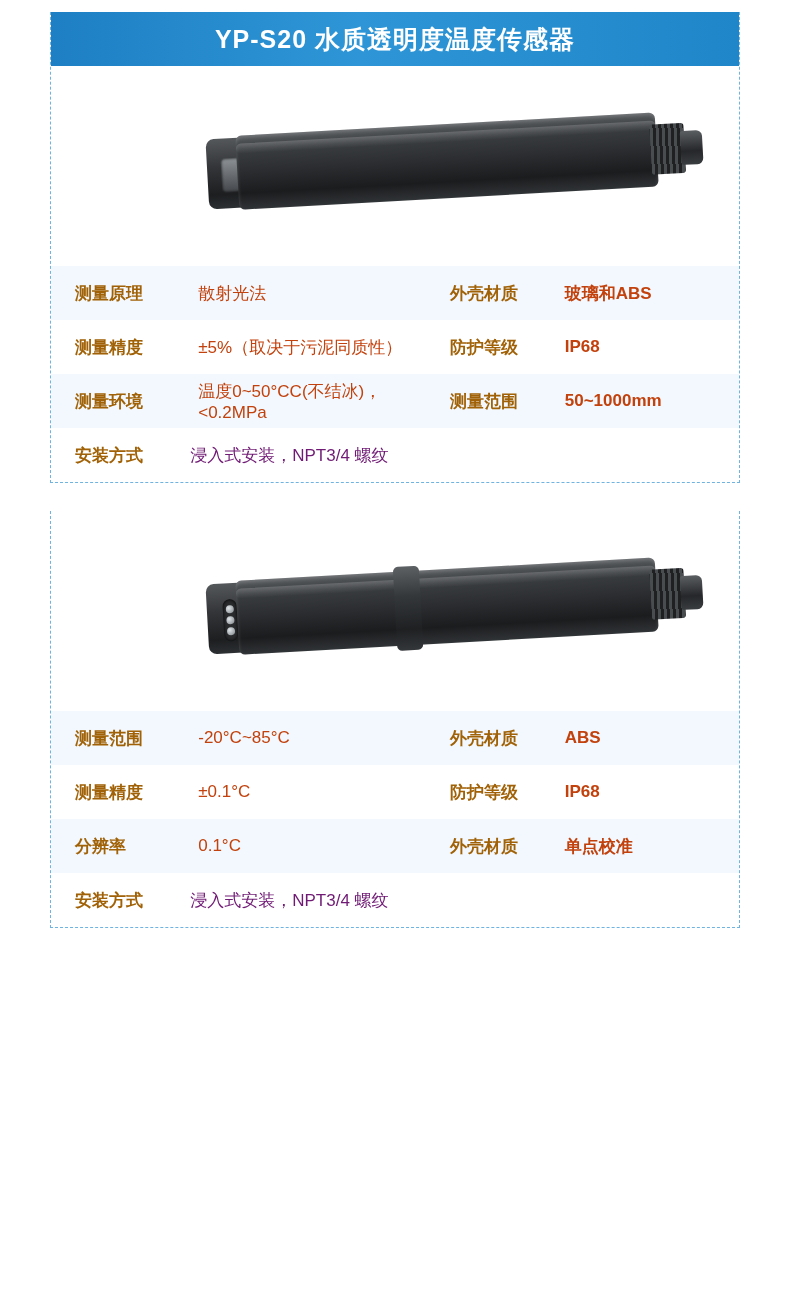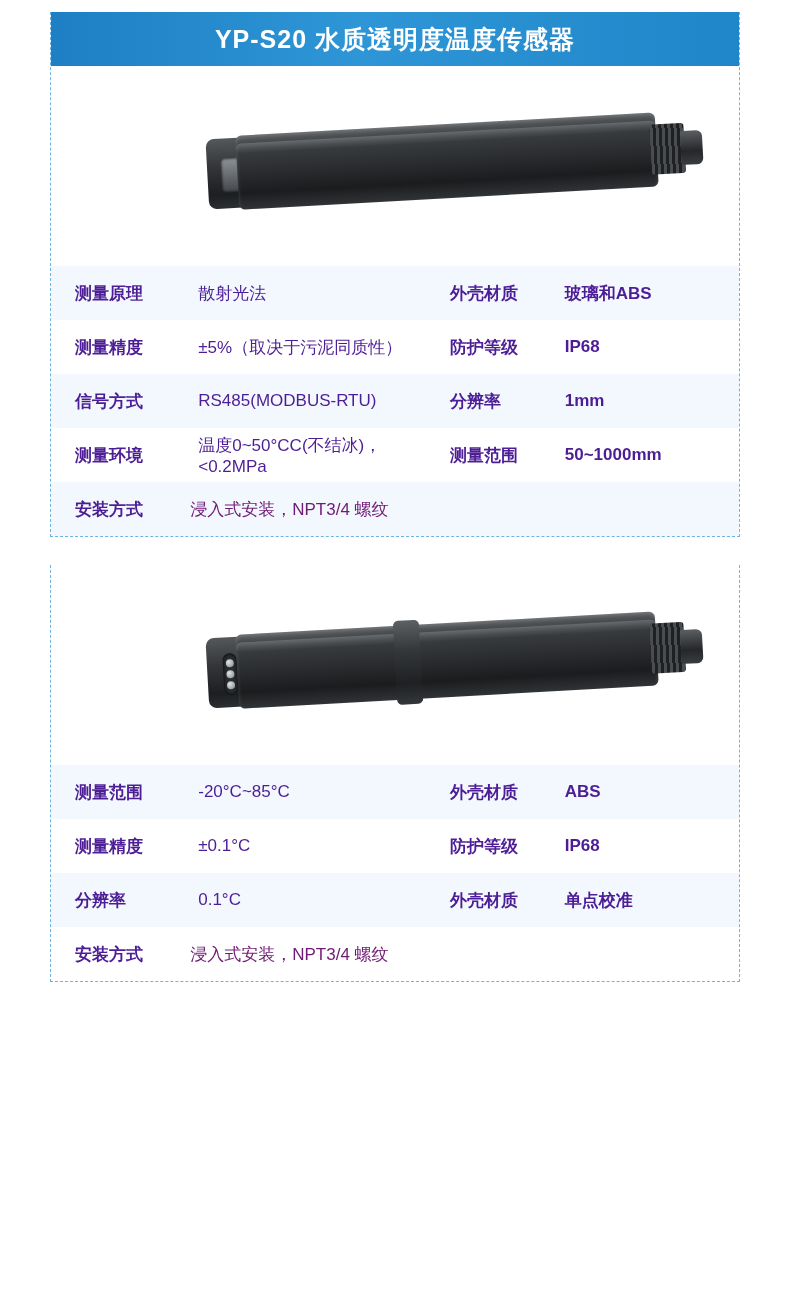--- a/index.html
+++ b/index.html
@@ -172,28 +172,28 @@
   }
   .spec-table tr:nth-child(even) {
     background: #ffffff;
   }
   .spec-table td {
     padding: 0;
     vertical-align: middle;
     font-size: 17px;
   }
   td.label {
-    color: #4c1d95;
+    color: #a16207;
     font-weight: bold;
     padding-left: 24px;
     width: 112px;
     white-space: nowrap;
   }
   td.value {
-    color: #4c1d95;
+    color: #c2410c;
     padding-left: 8px;
   }
   td.label.right {
     padding-left: 14px;
     width: 104px;
   }
   .col-v1 { width: 232px; }
   .col-v2 { width: 170px; font-weight: bold; }
   .full-value {
     color: #701a75;
@@ -228,26 +228,20 @@
         <td class="label">测量原理</td>
         <td class="value col-v1">散射光法</td>
         <td class="label right">外壳材质</td>
         <td class="value col-v2">玻璃和ABS</td>
       </tr>
       <tr>
         <td class="label">测量精度</td>
         <td class="value col-v1">±5%（取决于污泥同质性）</td>
         <td class="label right">防护等级</td>
         <td class="value col-v2">IP68</td>
-      </tr>
-      <tr>
-        <td class="label">信号方式</td>
-        <td class="value col-v1">RS485(MODBUS-RTU)</td>
-        <td class="label right">分辨率</td>
-        <td class="value col-v2">1mm</td>
       </tr>
       <tr>
         <td class="label">测量环境</td>
         <td class="value col-v1">温度0~50°CC(不结冰)，&lt;0.2MPa</td>
         <td class="label right">测量范围</td>
         <td class="value col-v2">50~1000mm</td>
       </tr>
       <tr>
         <td class="label">安装方式</td>
         <td class="full-value" colspan="3">浸入式安装，NPT3/4 螺纹</td>

